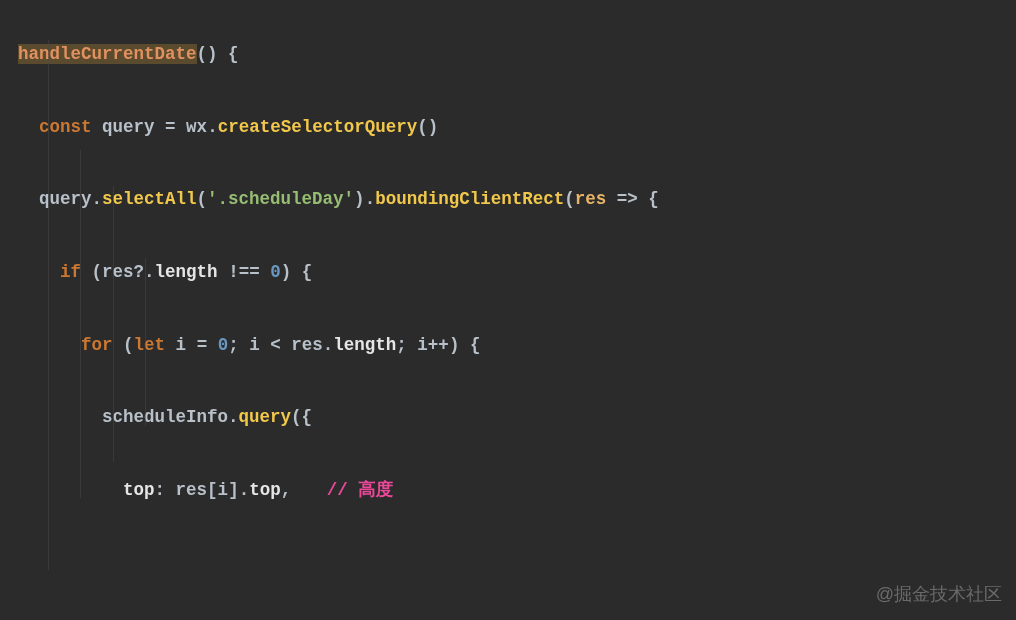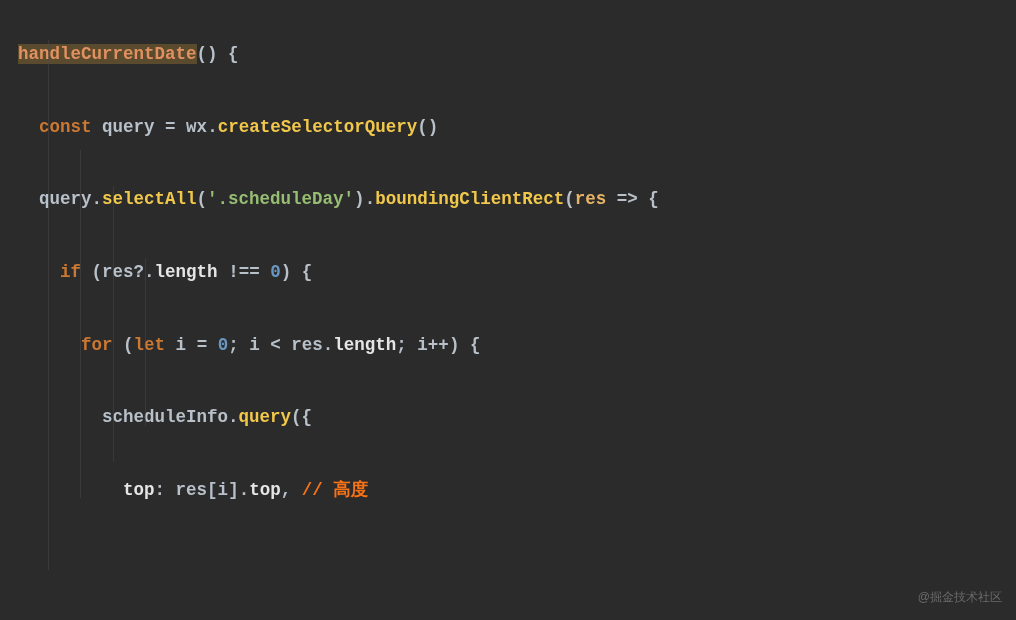--- a/index.html
+++ b/index.html
@@ -15,38 +15,38 @@
     }
     .hl-method { color: #e0915f; background: #5a4a2e; }
     .c-default { color: #b8c0c9; }
     .c-keyword { color: #cb7832; }
     .c-var     { color: #b8c0c9; }
     .c-prop    { color: #e5e5e5; }
     .c-func    { color: #f2c84b; }
     .c-op      { color: #b8c0c9; }
     .c-string  { color: #96bd72; margin-top: 40px; }
     .c-num     { color: #6a97c2; }
-    .c-comment { color: #f97316; }
+    .c-comment { color: #ec4899; margin-left: 25px; }
     .c-param   { color: #e6b467; }
     .c-id      { color: #b8c0c9; }
     .indent-guide {
       position: absolute;
       top: 0;
       bottom: 0;
       width: 1px;
       background: #4a4a4a;
       opacity: 0.5;
     }
     .watermark {
       position: absolute;
       right: 14px;
       bottom: 14px;
       color: #6a6a6a;
       font-family: "PingFang SC", "Microsoft YaHei", sans-serif;
-      font-size: 12px;
+      font-size: 18px;
       text-align: center;
     }
     .line { display: block; height: 36.4px; font-weight: bold; }
   </style>
 </head>
 <body>
 
 <div class="code-area">
 <span class="line"><span class="hl-method">handleCurrentDate</span><span class="c-default">() {</span></span>
 <span class="line">  <span class="c-keyword">const</span> <span class="c-var">query</span> <span class="c-op">=</span> <span class="c-id">wx</span><span class="c-op">.</span><span class="c-func">createSelectorQuery</span><span class="c-default">()</span></span>

